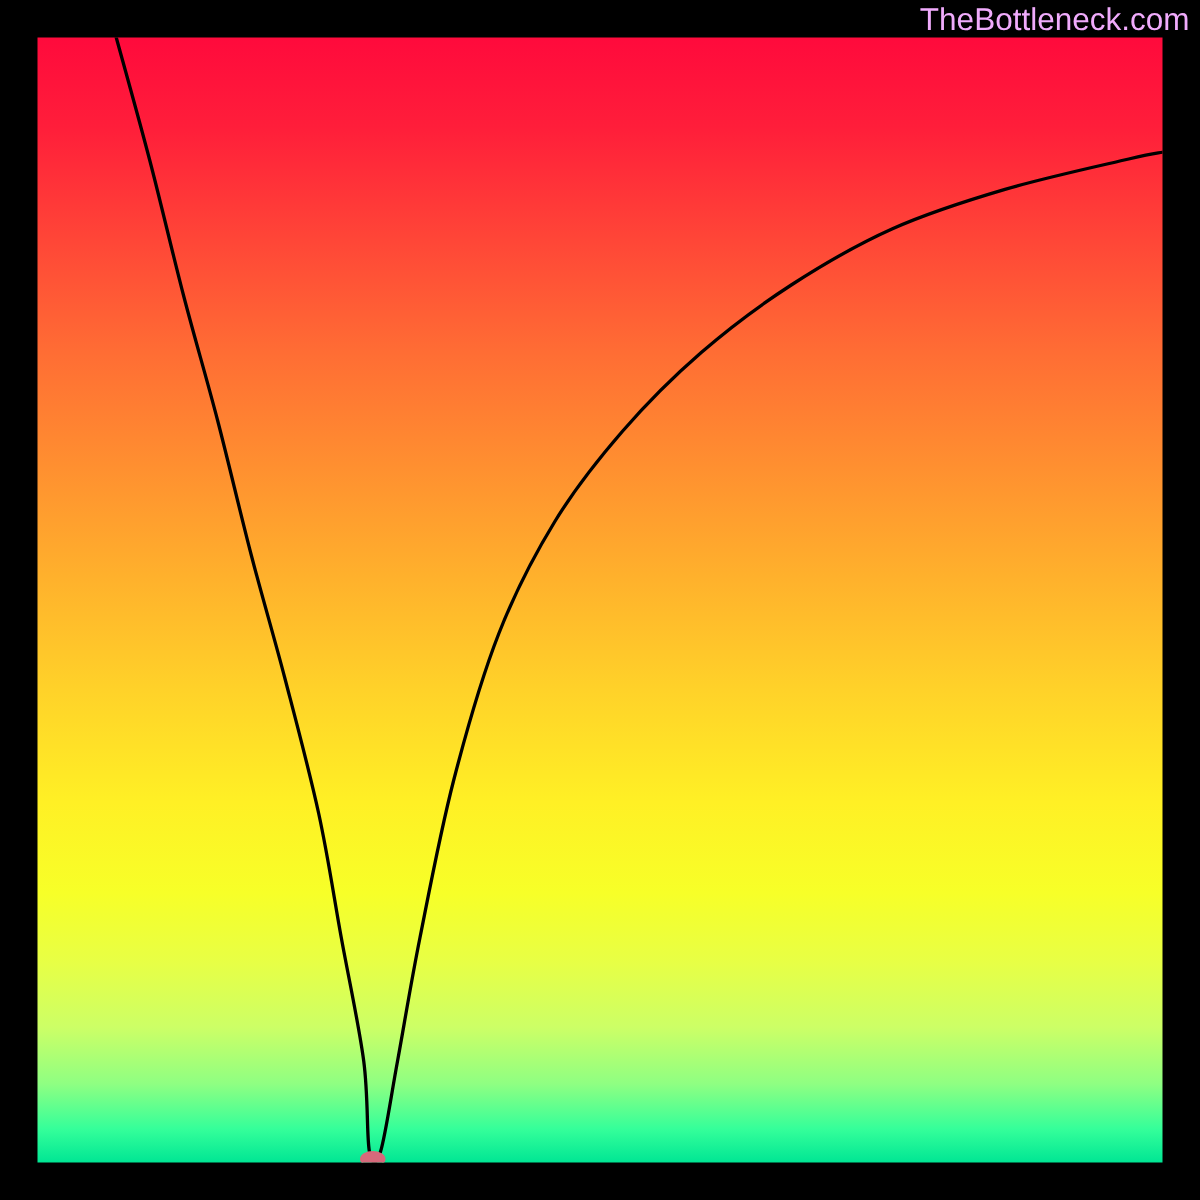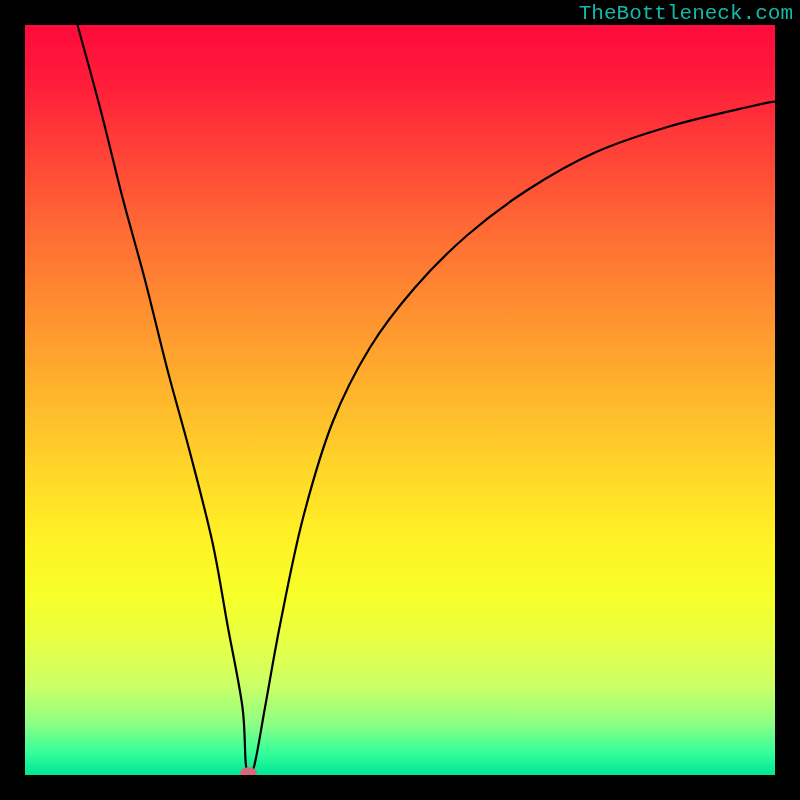--- a/index.html
+++ b/index.html
@@ -46,23 +46,23 @@
     stroke-linejoin: round;
   }
   .dot {
     fill: #d6697b;
     stroke: #d6697b;
   }
   .watermark {
     position: absolute;
     top: 2px;
     right: 7px;
-    font-family: Liberation Mono, monospace;
+    font-family: Liberation Sans, sans-serif;
     font-size: 21px;
-    color: #14b8a6;
+    color: #f0abfc;
     letter-spacing: 0px;
     user-select: none;
   }
 </style>
 </head>
 <body>
 
 <div class="stage">
 
   <div class="plot-area">

